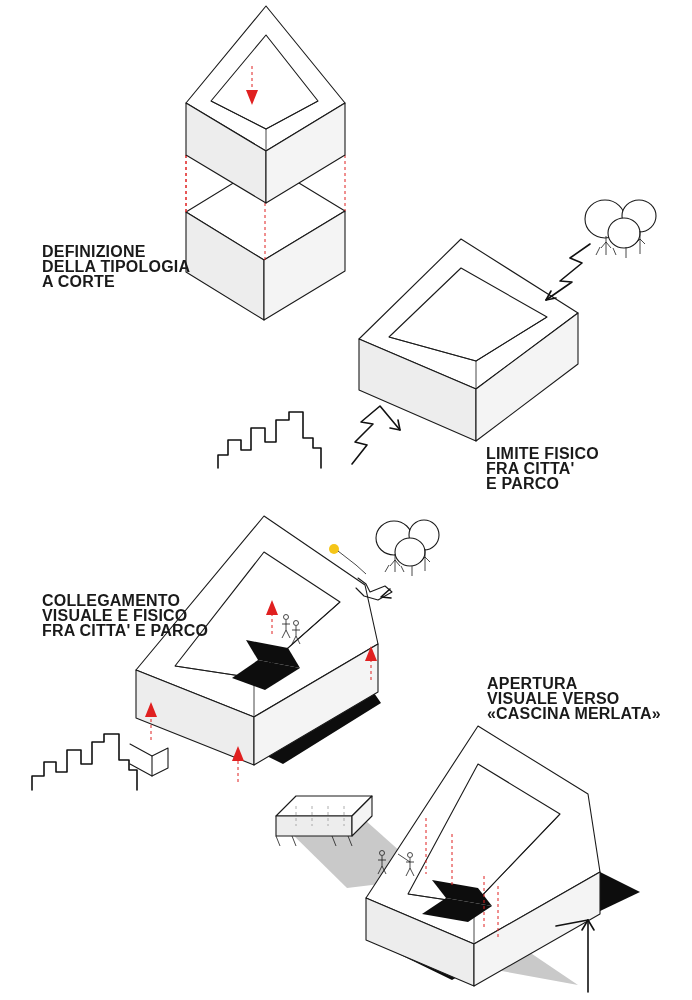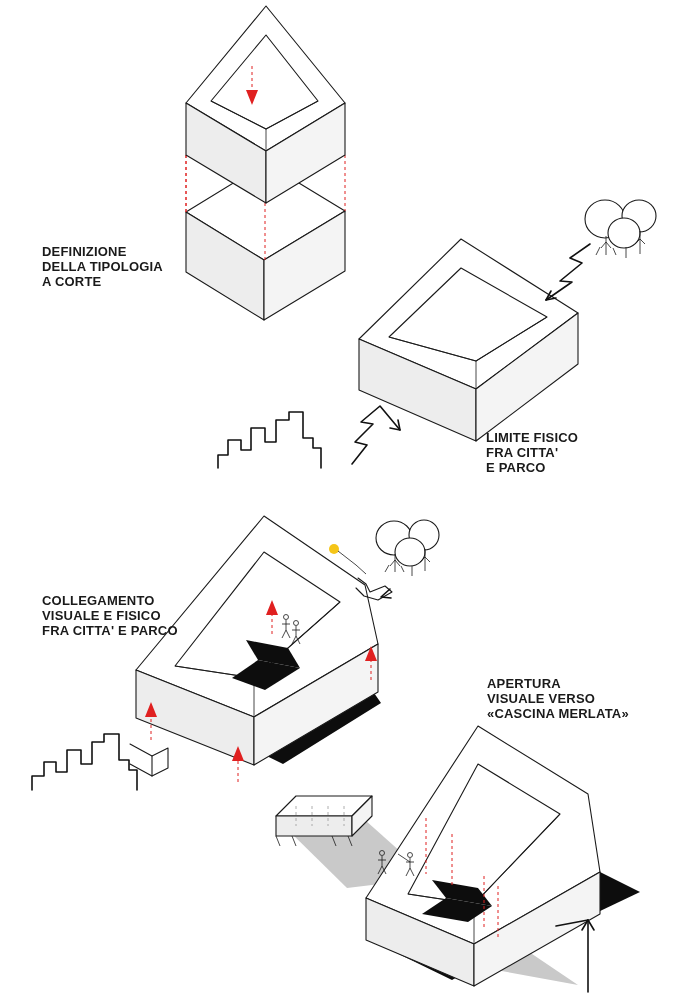--- a/index.html
+++ b/index.html
@@ -13,21 +13,21 @@
   #page {
     position: relative;
     width: 692px;
     height: 1000px;
     background: #ffffff;
     overflow: hidden;
   }
   .label {
     position: absolute;
     font-family: "Liberation Sans", sans-serif;
-    font-size: 13px;
+    font-size: 16px;
     font-weight: bold;
     line-height: 15px;
     color: #1a1a1a;
     letter-spacing: 0.2px;
     white-space: pre-line;
   }
   svg.diagram {
     position: absolute;
     left: 0;
     top: 0;
@@ -302,21 +302,21 @@
         <path class="blackline" d="M556 926 L588 920"></path>
       </g>
     </g>
 
   </svg>
 
   <div class="label" style="left:42px; top:244px;">DEFINIZIONE
 DELLA TIPOLOGIA
 A CORTE</div>
 
-  <div class="label" style="left:486px; top:430px;">LIMITE FISICO
+  <div class="label" style="left:486px; top:446px;">LIMITE FISICO
 FRA CITTA'
 E PARCO</div>
 
   <div class="label" style="left:487px; top:676px;">APERTURA
 VISUALE VERSO
 «CASCINA MERLATA»</div>
 
   <div class="label" style="left:42px; top:593px;">COLLEGAMENTO
 VISUALE E FISICO
 FRA CITTA' E PARCO</div>

